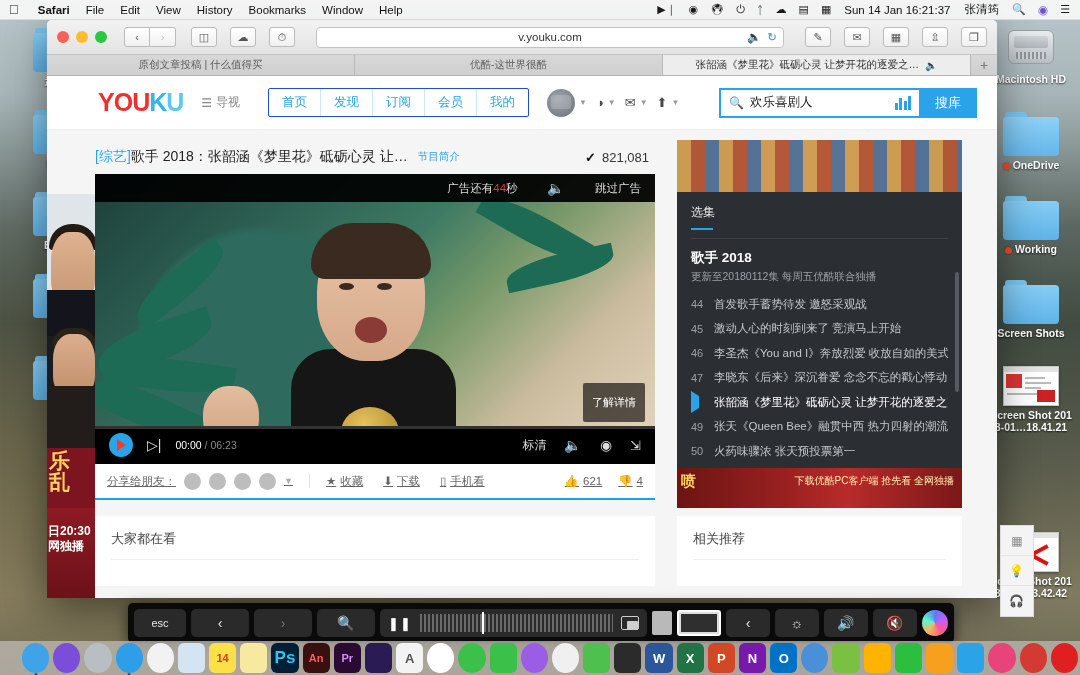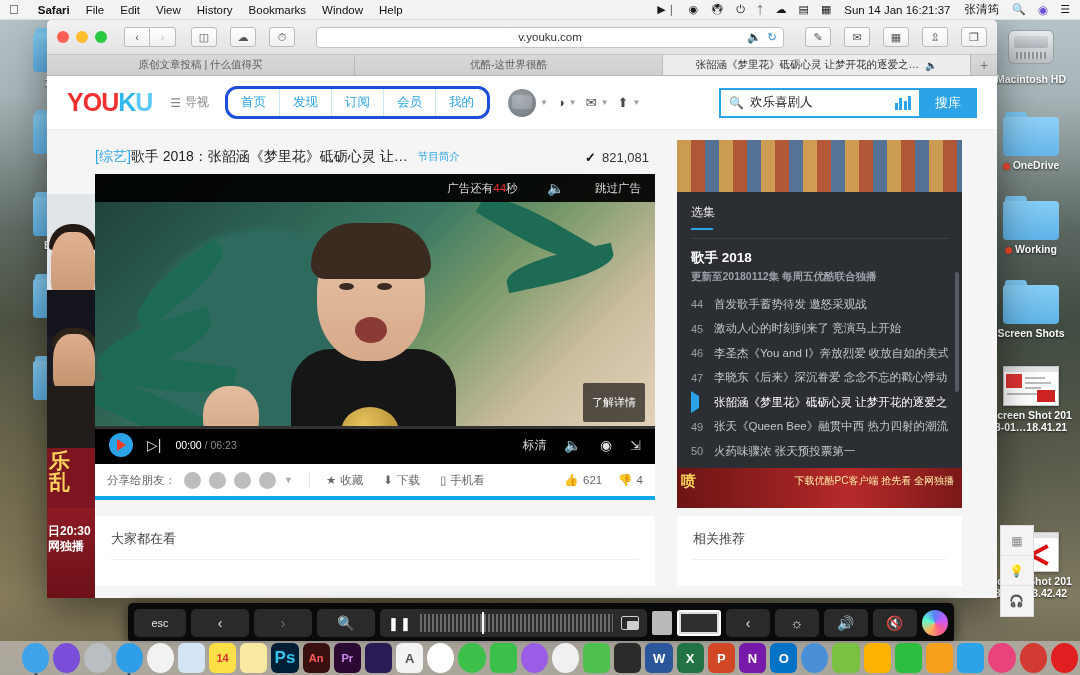--- a/index.html
+++ b/index.html
@@ -145,25 +145,25 @@
   #tabbar .plus{ width:26px; display:flex;align-items:center;justify-content:center;color:#777;font-size:14px;}
   #tabbar .tab .spk{margin-left:6px;font-size:10px;}
 
   
   #page{ height:522px; background:#f5f5f5; overflow:hidden; position:relative;}
   #yk-header{
     height:54px; background:#fff; display:flex; align-items:center;
     padding:0 20px; gap:0;
     border-bottom:1px solid #eee;
   }
-  .logo{ font-size:25px; font-weight:bold; letter-spacing:-1px; }
+  .logo{ font-size:25px; font-weight:bold; letter-spacing:-1px;margin-left:31px; }
   .logo .y{color:#f12f2f;} .logo .u{color:#f12f2f;}
   .logo .k{color:#30b7f0;} .logo .u2{color:#59c8f5;}
   .daoshi{ margin-left:18px; color:#888; font-size:12px; display:flex;align-items:center;gap:4px;}
-  .navbox{ margin-left:16px; display:flex; border:3px solid #1d4ed8; border-radius:12px; }
+  .navbox{ margin-left:28px; display:flex; border:1px solid #1d4ed8; border-radius:2px; }
   .navbox a{
     padding:5px 13px; font-size:12.5px; color:#2aa3e8; text-decoration:none;
     border-right:1px solid #cfe6f7;
   }
   .navbox a:last-child{border-right:none;}
   .avatar{
     width:28px;height:28px;border-radius:50%;margin-left:18px;
     background:radial-gradient(circle at 40% 35%,#9aa2a8,#6f757a);
     position:relative; overflow:hidden;
   }
@@ -254,22 +254,22 @@
     content:"";position:absolute;left:8px;top:6px;
     border-left:9px solid #f13c2a;border-top:6px solid transparent;border-bottom:6px solid transparent;
   }
   #pcontrols .time{font-size:10.5px;color:#fff;}
   #pcontrols .time .tot{color:#8c8c8c;}
   #pcontrols .right{margin-left:auto;display:flex;align-items:center;gap:18px;}
   #progress{position:absolute;left:0;top:0;width:100%;height:3px;background:#333;}
   #progress .fill{height:3px;width:0%;background:#2aa3e8;}
 
   #sharebar{
-    width:560px;height:36px;background:#fff;border-bottom:4px solid #0ea5e9;
-    display:flex;align-items:center;padding:0 12px;gap:8px;font-size:11.5px;color:#666;
+    width:560px;height:36px;background:#fff;border-bottom:2px solid #0ea5e9;
+    display:flex;align-items:center;padding:0 12px;gap:8px;font-size:11.5px;color:#666;text-decoration:underline;
   }
   .sicon{width:17px;height:17px;border-radius:50%;background:#bdbdbd;display:inline-block;
     position:relative;}
   .sep{width:1px;height:14px;background:#e2e2e2;margin:0 8px;}
   .act{display:flex;align-items:center;gap:4px;color:#666;}
   #sharebar .right{margin-left:auto;display:flex;align-items:center;gap:16px;color:#777;}
 
   #right{ width:285px; margin-left:22px; }
   #rbanner{ width:285px;height:52px; position:relative; overflow:hidden;
     background:linear-gradient(90deg,#7a2020,#a13030,#7a2020);}
@@ -277,21 +277,21 @@
     background:repeating-linear-gradient(90deg,#d8b05a 0 14px,#b8603a 14px 28px,#4a7fa8 28px 42px);
     opacity:.85;}
   #episodes{
     width:285px; background:#2b2f33; color:#cfd3d7; padding:12px 14px 10px 14px;
     height:276px; overflow:hidden; position:relative;
   }
   #episodes .tabs{font-size:12px;color:#e9e9e9;padding-bottom:8px;}
   #episodes .tabs .u{display:block;width:22px;height:2px;background:#2aa3e8;margin-top:7px;}
   #episodes .divider{height:1px;background:#3c4146;margin:0 0 10px 0;}
   #episodes .show{font-size:13.5px;font-weight:bold;color:#fff;}
-  #episodes .showsub{font-size:10.5px;color:#9aa0a6;margin-top:3px;margin-bottom:8px;font-weight:bold;}
+  #episodes .showsub{font-size:10.5px;color:#9aa0a6;margin-top:3px;margin-bottom:8px;}
   .ep{display:flex;align-items:center;gap:9px;font-size:11.5px;color:#c3c8cd;height:24.5px;
     white-space:nowrap;overflow:hidden;}
   .ep .num{width:14px;color:#9aa0a6;font-size:11px;text-align:left;flex:none;}
   .ep.cur .num{color:#2aa3e8;}
   .ep.cur{color:#fff;}
   .ep .ptri{width:0;height:0;border-left:8px solid #2aa3e8;border-top:5px solid transparent;
     border-bottom:5px solid transparent;}
   #epscroll{position:absolute;right:3px;top:80px;width:4px;height:120px;background:#555b61;border-radius:2px;}
   #rbanner2{
     width:285px;height:40px;margin-top:0;position:relative;overflow:hidden;

